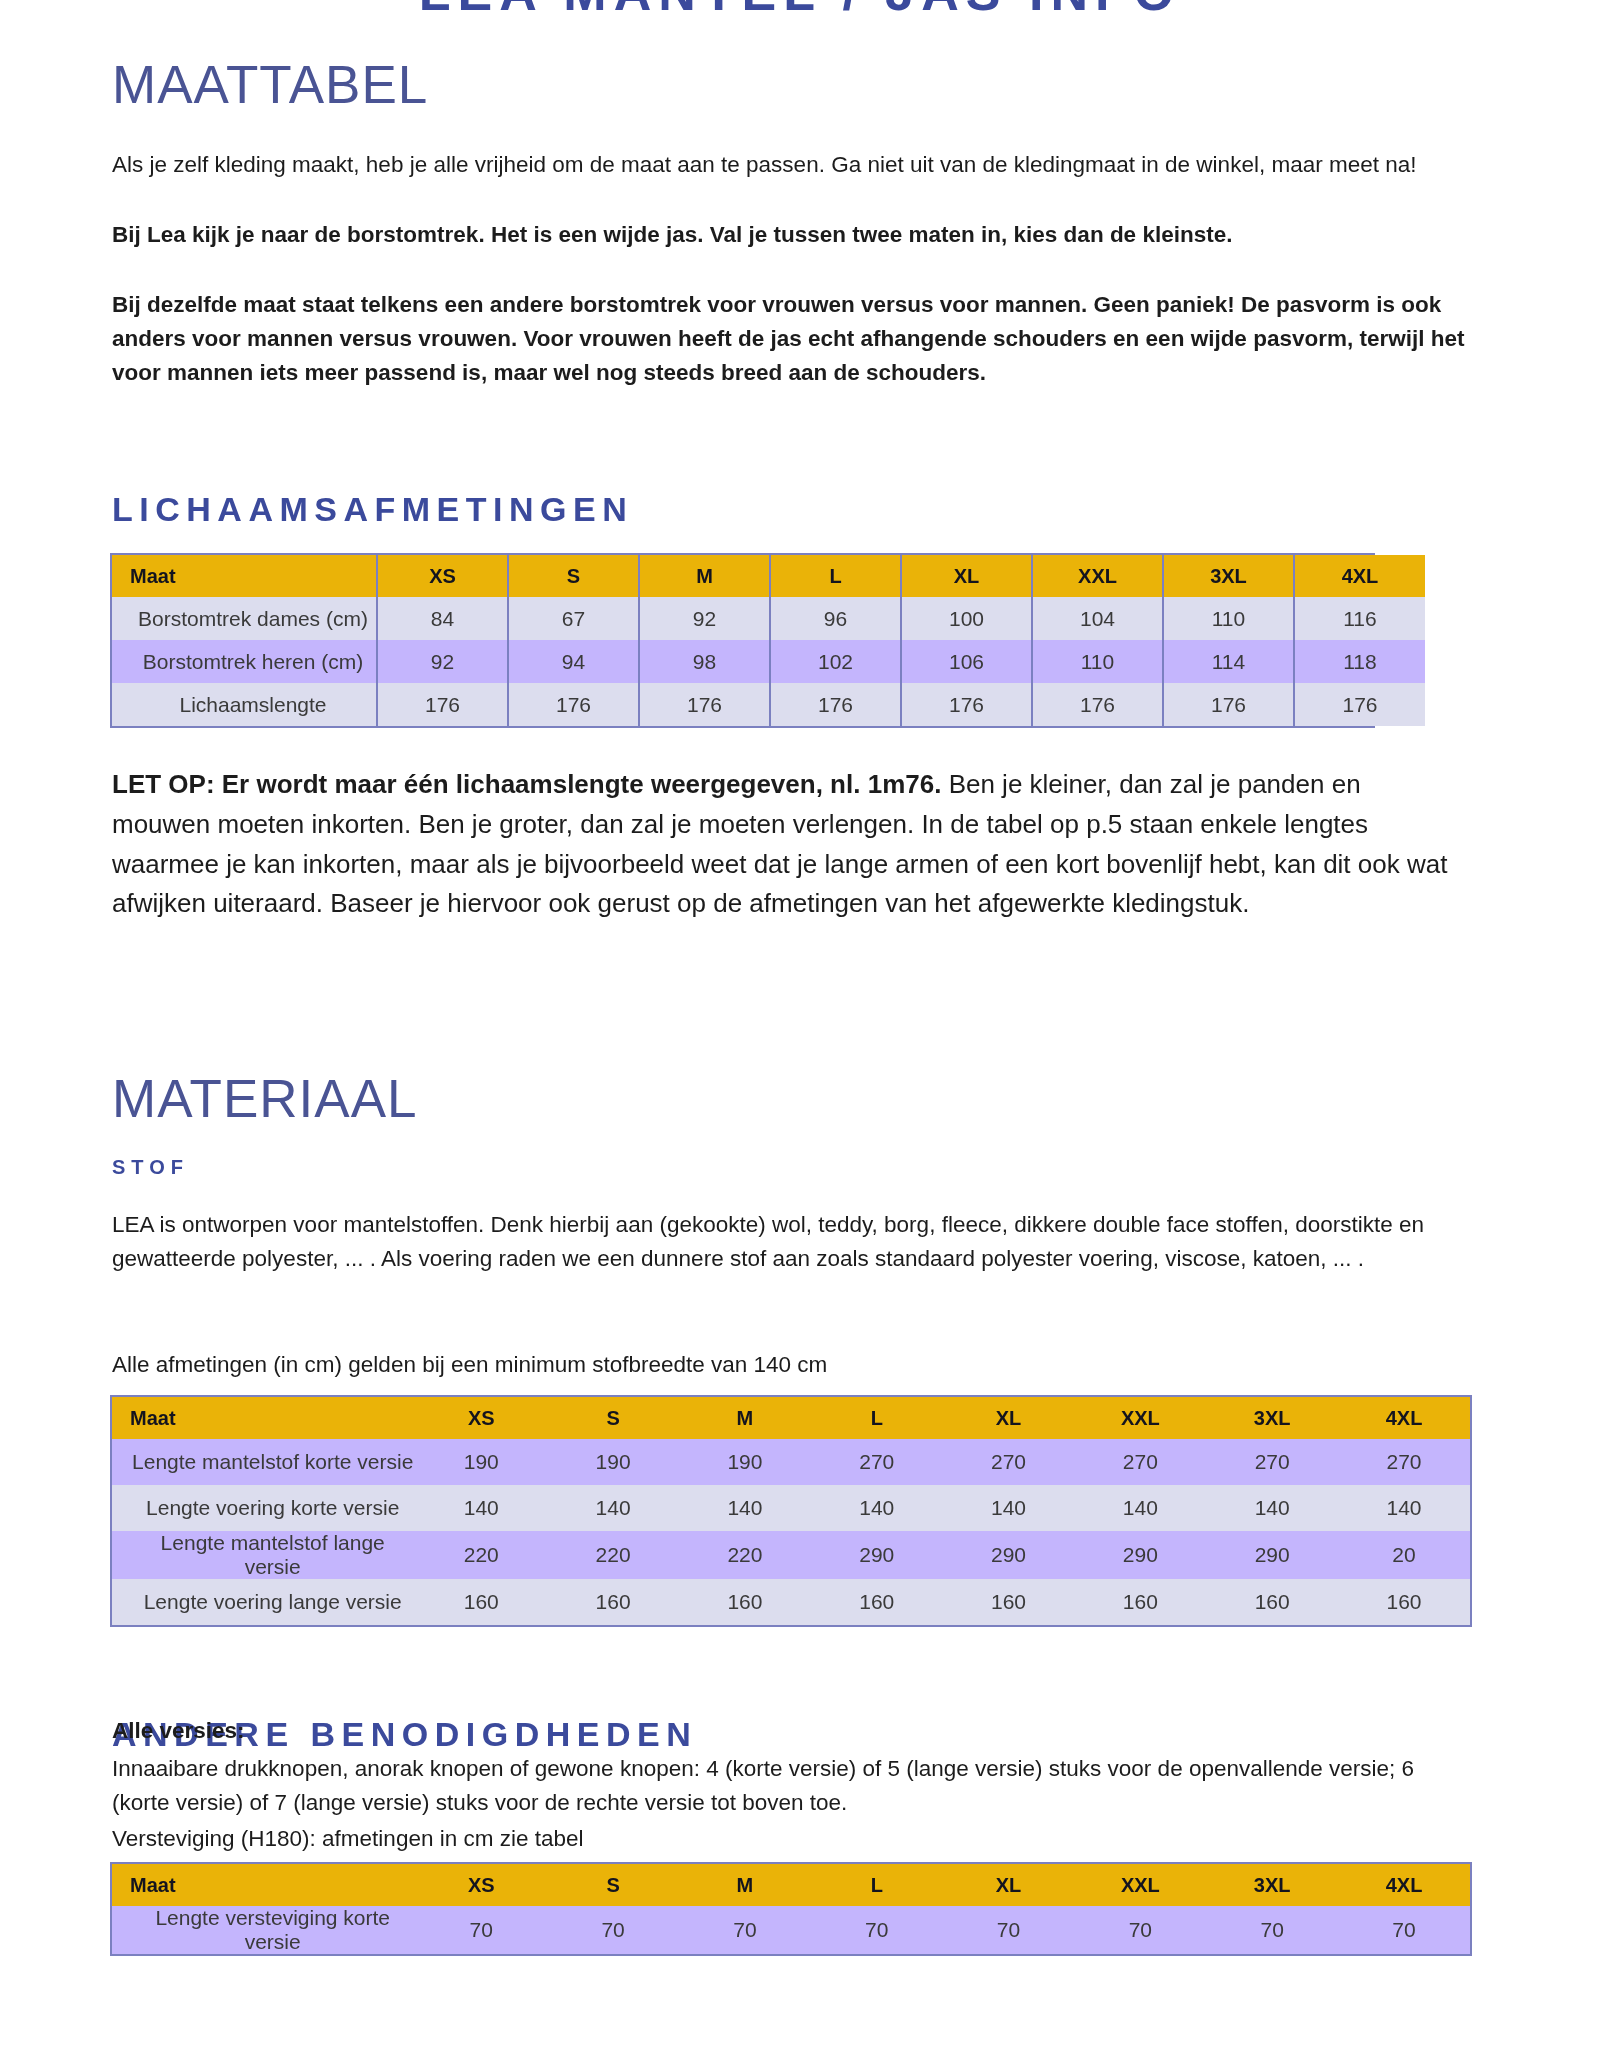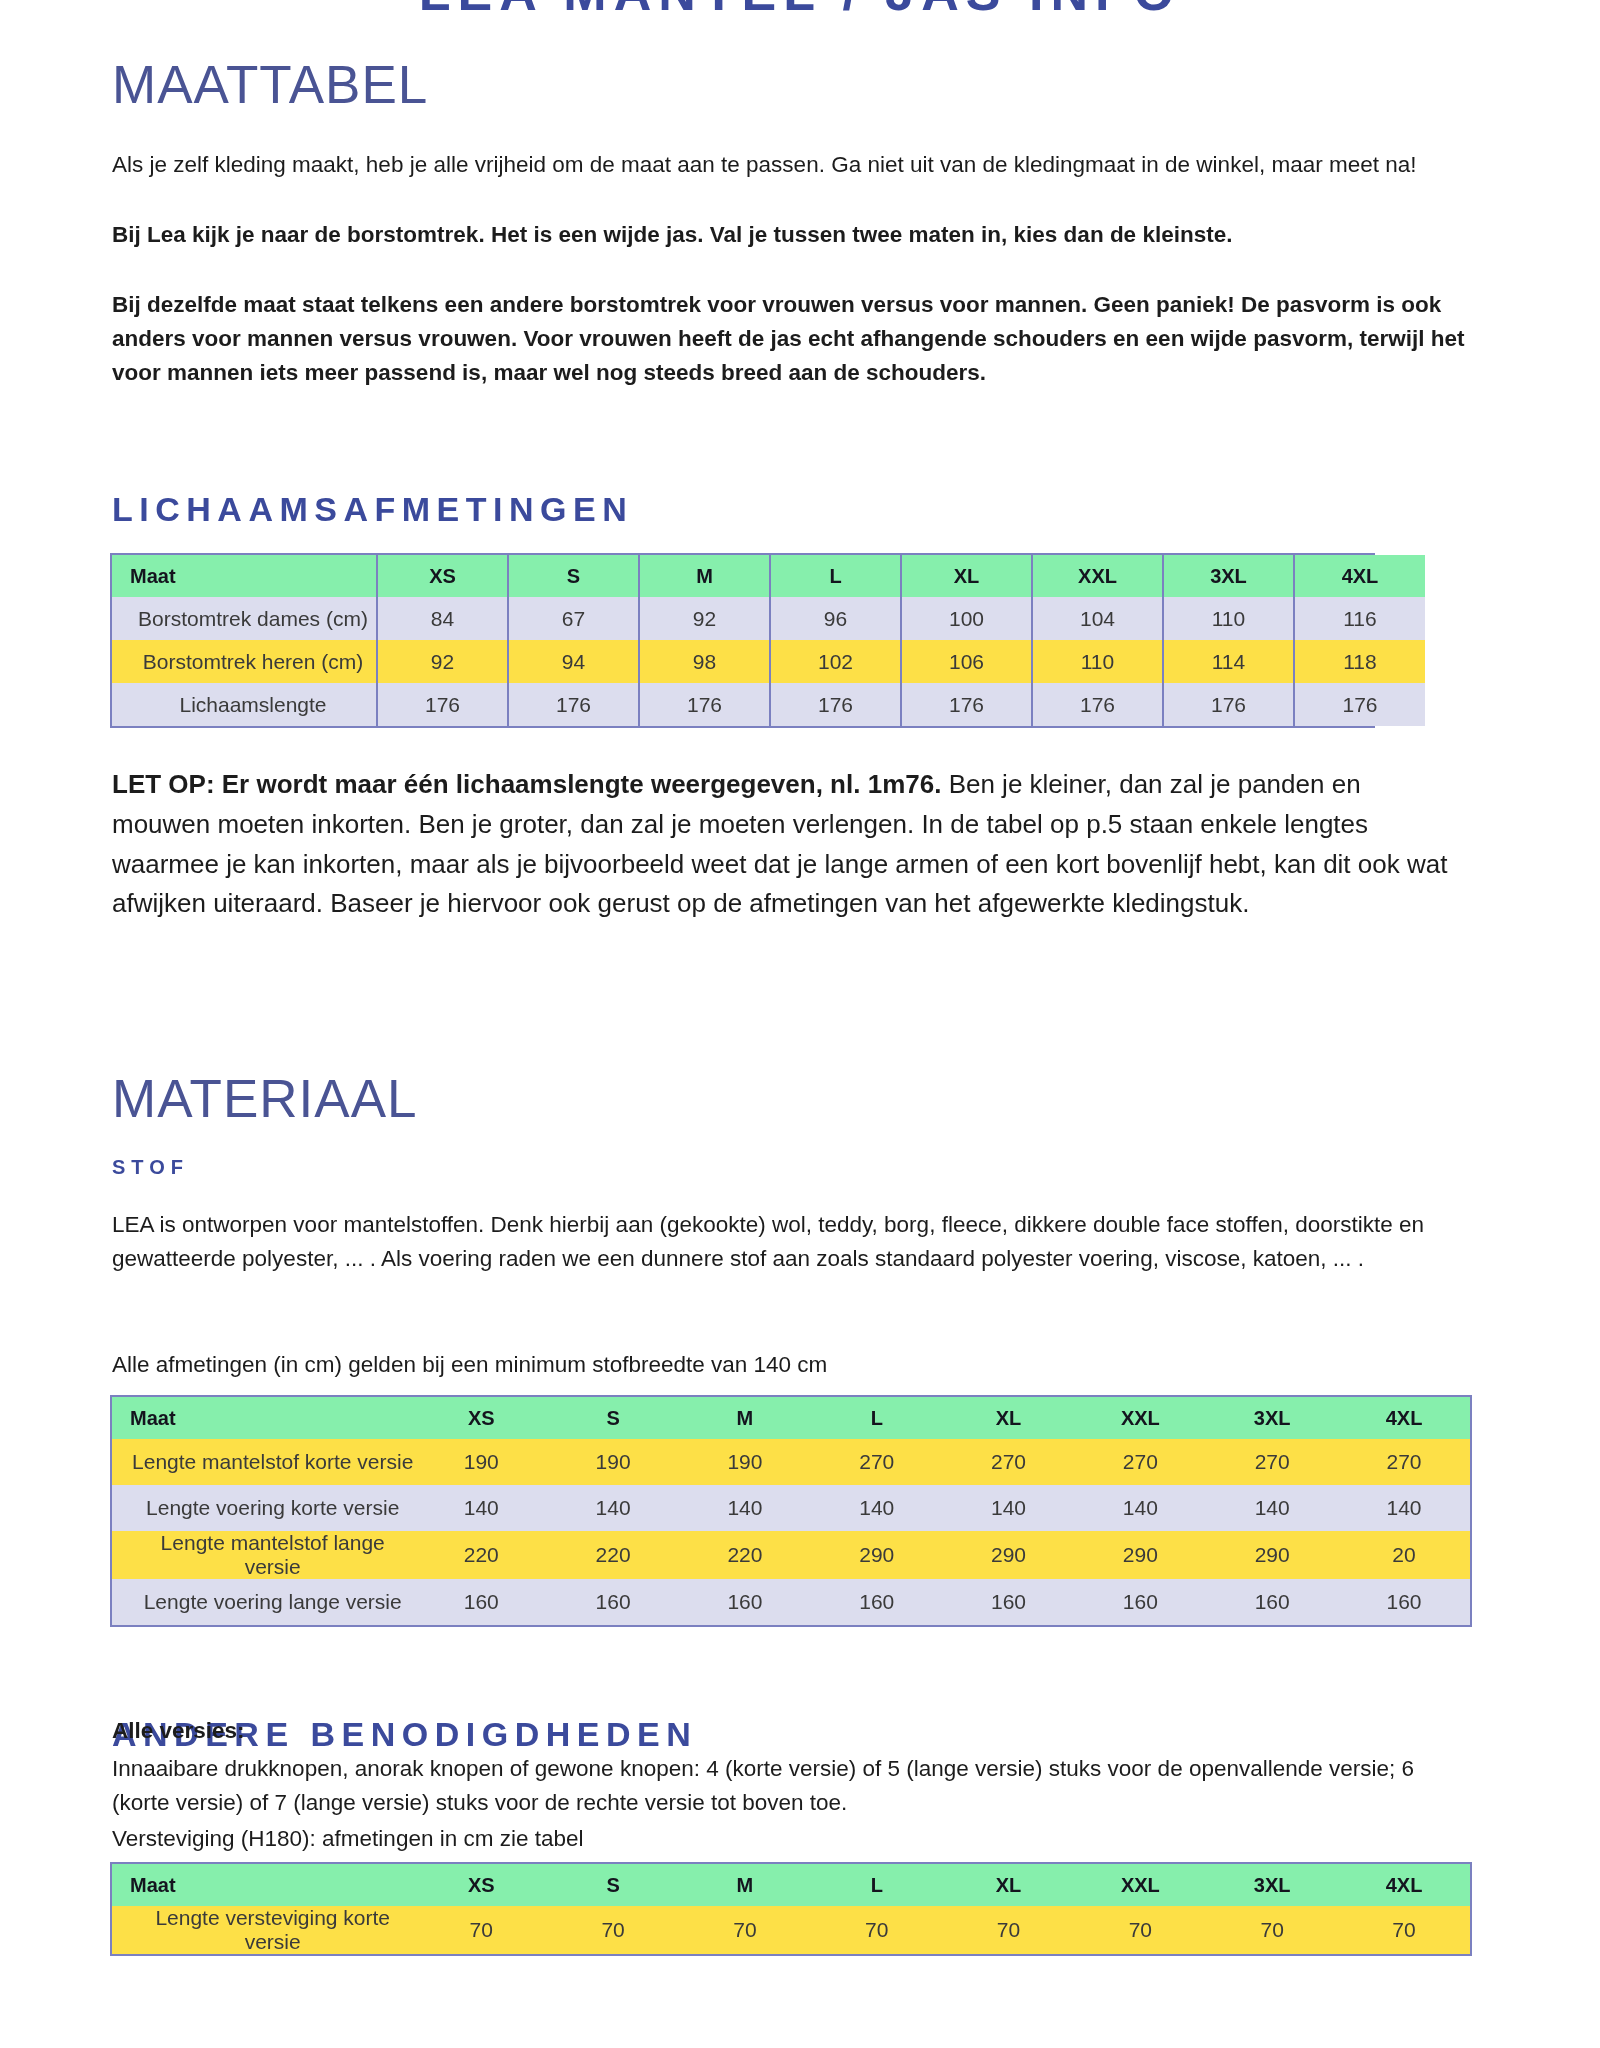--- a/index.html
+++ b/index.html
@@ -93,21 +93,21 @@
   table.sz {
     border-collapse: collapse;
     width: 100%;
     table-layout: fixed;
   }
   table.sz th, table.sz td {
     padding: 0;
     margin: 0;
   }
   table.sz thead th {
-    background: #86efac;
+    background: #eab308;
     color: #14141e;
     font-size: 20px;
     font-weight: bold;
     text-align: center;
     height: 42px;
     vertical-align: middle;
   }
   table.sz thead th.lbl {
     text-align: left;
     padding-left: 18px;
@@ -119,21 +119,21 @@
     text-align: center;
     height: 46px;
     vertical-align: middle;
   }
   table.sz tbody td.lbl {
     text-align: center;
     padding-left: 18px;
     font-size: 21px;
   }
   table.sz tbody tr.odd td { background: #dcddee; }
-  table.sz tbody tr.even td { background: #fde047; }
+  table.sz tbody tr.even td { background: #c4b5fd; }
 
   
   .tbl-wrap.gridded table.sz th,
   .tbl-wrap.gridded table.sz td {
     border-right: 2px solid #7b80c0;
   }
   .tbl-wrap.gridded table.sz th:last-child,
   .tbl-wrap.gridded table.sz td:last-child {
     border-right: none;
   }

